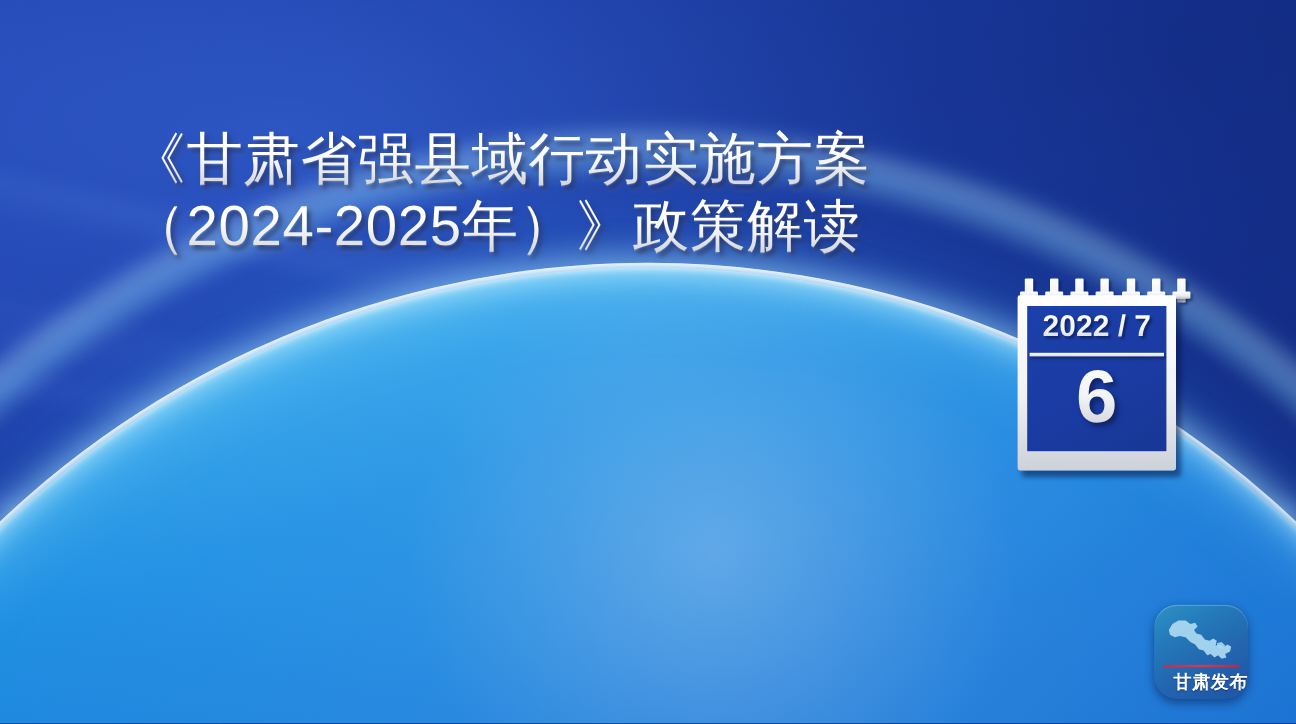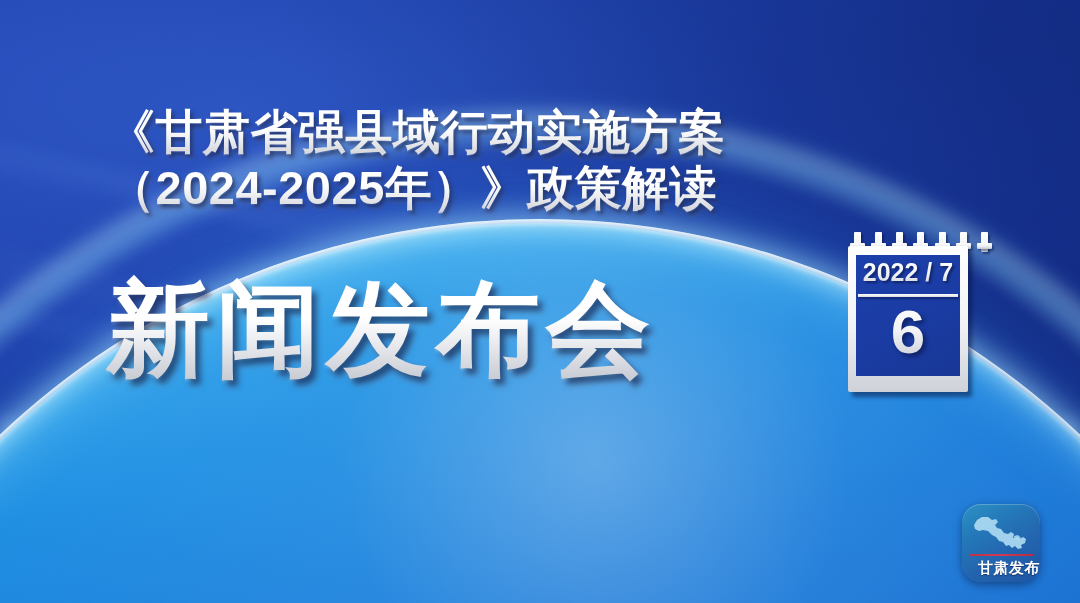--- a/index.html
+++ b/index.html
@@ -145,21 +145,21 @@
   }
 
   
   .content { position:absolute; left:0; top:0; width:1080px; height:603px; }
 
   .title-block { position:absolute; left:108px; top:104px; width:760px; }
 
   .title-line {
     font-size:47px;
     line-height:56px;
-    font-weight:bold;
+    font-weight:normal;
     letter-spacing:0.5px;
     white-space:nowrap;
     background:linear-gradient(180deg,#ffffff 0%,#ffffff 42%,#f2f3f5 58%,#c9ccd2 100%);
     -webkit-background-clip:text;
     background-clip:text;
     color:transparent;
     -webkit-text-fill-color:transparent;
     filter:drop-shadow(3px 4px 2px rgba(6,18,62,0.62)) drop-shadow(0 1px 0 rgba(255,255,255,0.25));
   }
 
@@ -188,21 +188,21 @@
     box-shadow:2px 2px 2px rgba(5,16,58,0.45);
     position:relative;
   }
   .cal-ring::after {
     content:""; position:absolute; left:-4px; top:11px; width:15px; height:6px;
     background:linear-gradient(180deg,#ffffff 0%,#e9ebef 60%,#bfc4cc 100%);
     border-radius:1px;
     box-shadow:2px 2px 2px rgba(5,16,58,0.4);
   }
   .cal-body {
-    position:absolute; left:0; top:14px; width:120px; height:146px;
+    position:absolute; left:0; top:14px; width:132px; height:146px;
     background:linear-gradient(180deg,#ffffff 0%,#f1f2f5 55%,#cdd1d8 100%);
     border-radius:2px;
     box-shadow:4px 5px 4px rgba(5,16,58,0.5);
     text-decoration:underline;
   }
   .cal-window {
     position:absolute; left:8px; top:9px; right:8px; bottom:16px;
     background:linear-gradient(150deg,#1c40ab 0%,#1a3ba2 55%,#183796 100%);
   }
   .cal-ym {
@@ -281,21 +281,20 @@
   </div>
   <div class="earth-rim"></div>
 
   <div class="content">
 
     <div class="title-block">
       <div class="title-line">《甘肃省强县域行动实施方案</div>
       <div class="title-line">（2024-2025年）》政策解读</div>
     </div>
 
-    <div class="headline">新闻发布会</div>
 
     <div class="calendar">
       <div class="cal-rings">
         <div class="cal-ring"></div>
         <div class="cal-ring"></div>
         <div class="cal-ring"></div>
         <div class="cal-ring"></div>
         <div class="cal-ring"></div>
         <div class="cal-ring"></div>
         <div class="cal-ring"></div>

